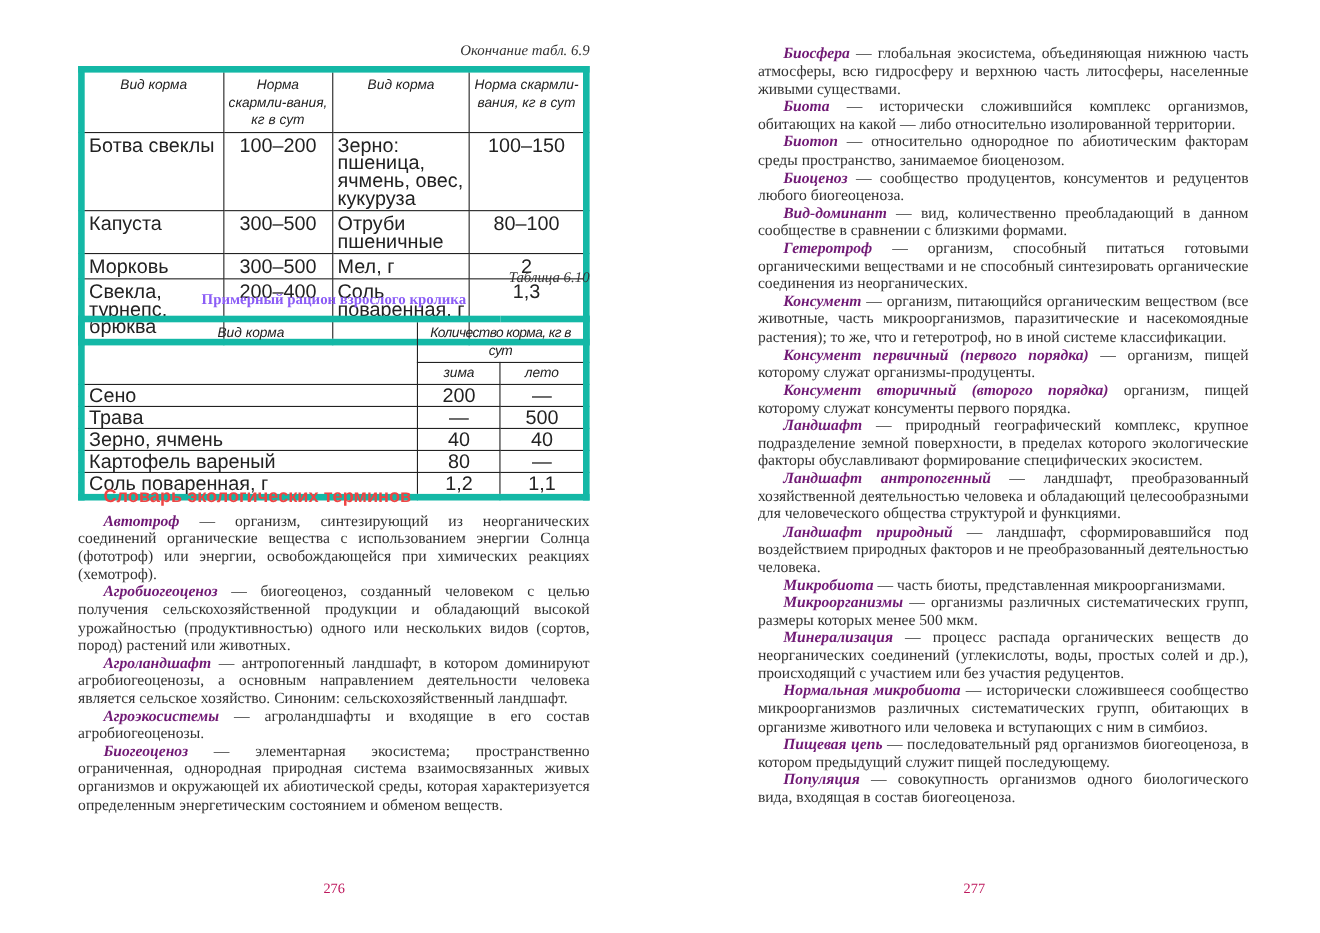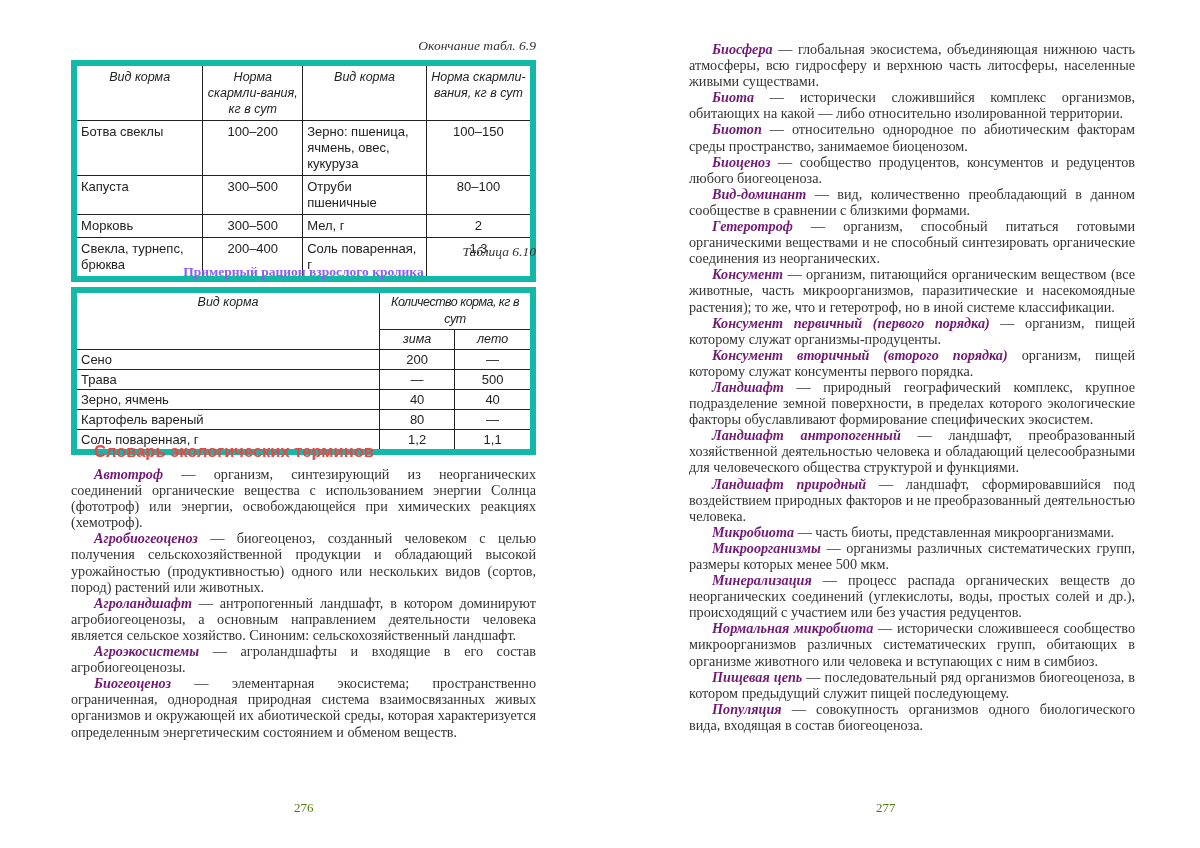--- a/index.html
+++ b/index.html
@@ -11,21 +11,21 @@
   .page-left { left: 0; width: 600px; }
   .page-right { left: 600px; width: 600px; }
 
   .cont-caption {
     position: absolute; left: 71px; width: 465px; top: 38px;
     text-align: right; font-style: italic; font-size: 13.5px; color: #333;
   }
   table.t { border-collapse: collapse; position: absolute; left: 71px; }
   table.t td, table.t th {
     border: 1px solid #222; font-family: "Liberation Sans", "DejaVu Sans", sans-serif;
-    font-size: 13px; color: #222; vertical-align: top; padding: 3px 4px; line-height: 16px;
+    font-size: 18px; color: #222; vertical-align: top; padding: 3px 4px; line-height: 16px;
     font-weight: normal;
   }
   table.t { border: 6px solid #14b8a6; }
   table.t th { font-style: italic; font-size: 12.5px; text-align: center; }
   table.t td.c { text-align: center; }
 
   #table69 { top: 60px; width: 465px; }
   #table69 col.c1 { width: 131px; } #table69 col.c2 { width: 101px; }
   #table69 col.c3 { width: 125px; } #table69 col.c4 { width: 108px; }
 
@@ -47,21 +47,21 @@
     font-weight: bold; font-size: 16.5px; color: #ef4444;
   }
   .glossary { position: absolute; }
   .glossary p {
     margin: 0; text-align: justify; text-indent: 23px; font-size: 14.2px; line-height: 16.1px; color: #333;
   }
   .glossary .term { font-weight: bold; font-style: italic; color: #701a75; }
   #gloss-left { left: 71px; top: 466px; width: 465px; }
   #gloss-right { left: 89px; top: 41px; width: 446px; }
 
-  .page-num { position: absolute; top: 800px; font-size: 13px; color: #4d7c0f; }
+  .page-num { position: absolute; top: 800px; font-size: 13px; color: #be185d; }
   #pnum-left { left: 294px; }
   #pnum-right { left: 876px; }
 </style>
 </head>
 <body>
 
 <div class="page page-left">
   <div class="cont-caption">Окончание табл. 6.9</div>
 
   <table class="t" id="table69">

